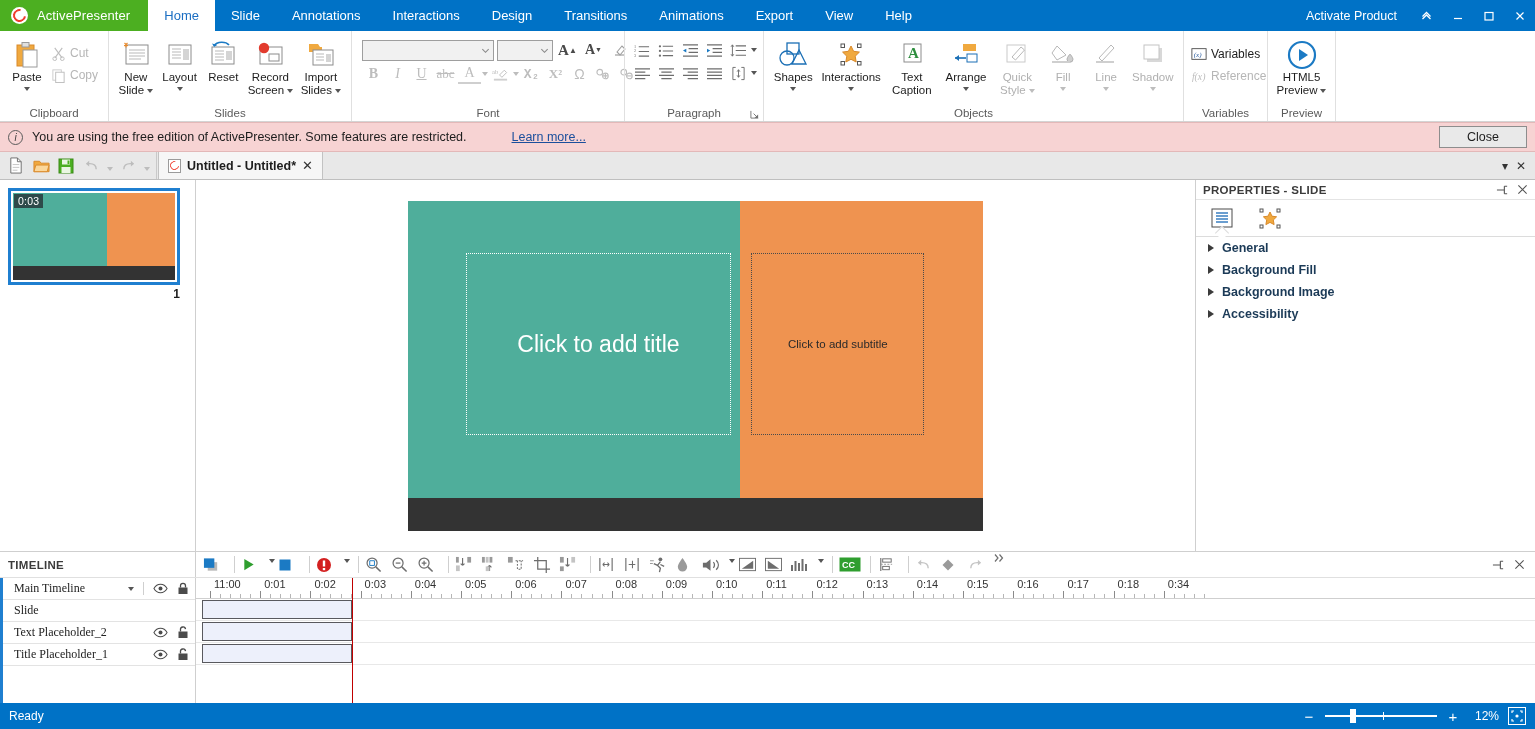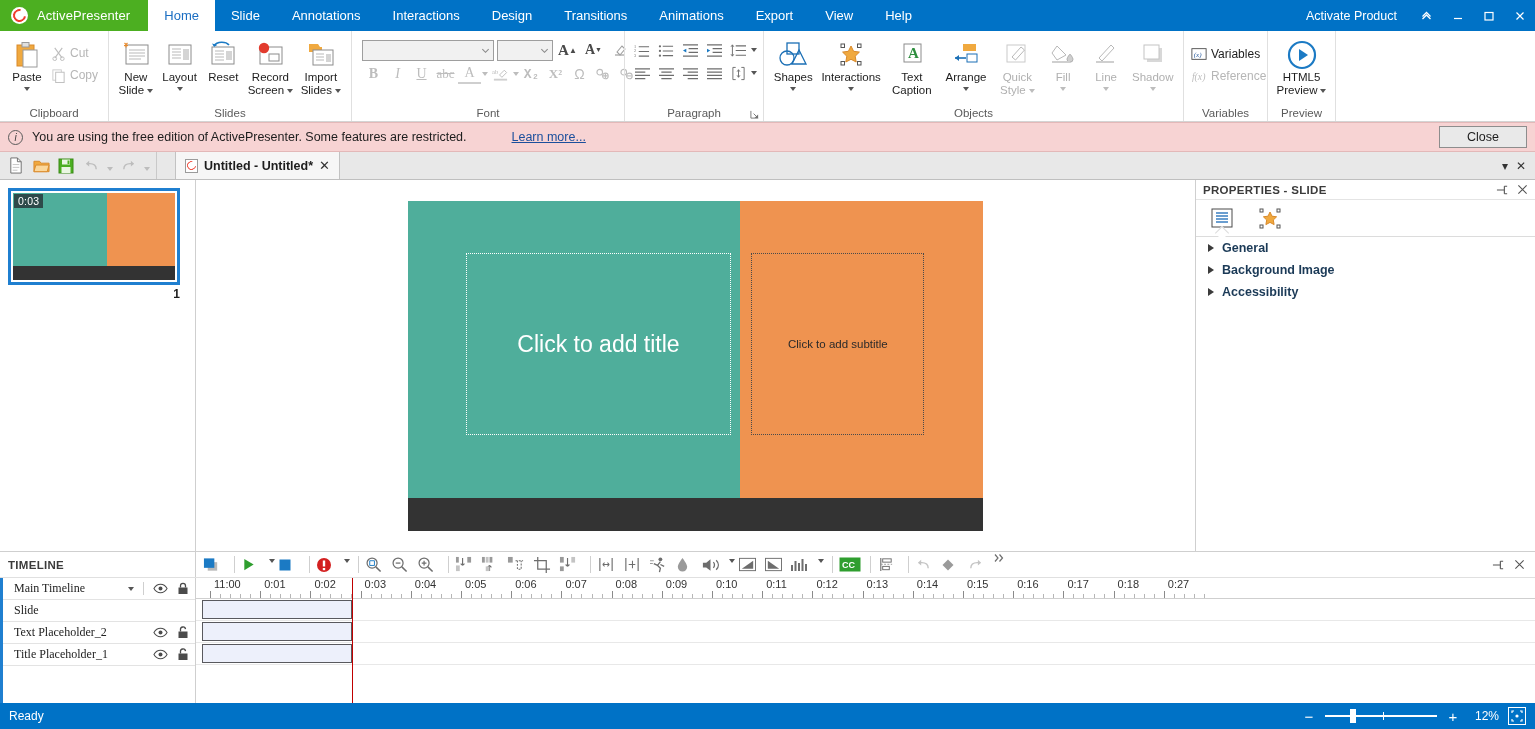--- a/index.html
+++ b/index.html
@@ -108,21 +108,21 @@
   .qat {
     height: 28px; background: #e8e8e8; border-bottom: 1px solid #bfbfbf; display: flex; align-items: stretch;
     flex: none; position: relative;
   }
   .qat-tools { display: flex; align-items: center; padding: 0 4px; gap: 1px; border-right: 1px solid #c9c9c9; }
   .qat-btn { width: 24px; height: 26px; display: flex; align-items: center; justify-content: center; }
   .mini-caret { width: 11px; height: 26px; display: flex; align-items: flex-end; justify-content: center; padding-bottom: 8px; }
   .doctab {
     display: flex; align-items: center; gap: 6px; padding: 0 9px; background: #f6f6f6;
     border-right: 1px solid #c2c2c2; border-left: 1px solid #c2c2c2; font-size: 12.5px; font-weight: bold;
-    margin-left: 18px;
+    margin-left: 1px;
   }
   .doctab-ico {
     width: 13px; height: 14px; border: 1px solid #9b9b9b; background: #fff;
     display: flex; align-items: center; justify-content: center; flex: none;
   }
   .doctab-ico::after { content: ""; width: 7px; height: 7px; border-radius: 50%; border: 1.6px solid #ef3e2f; border-right-color: transparent; transform: rotate(-35deg); }
   .doctab-x { font-size: 13px; color: #333; font-weight: normal; }
   .qat-right { margin-left: auto; display: flex; align-items: center; gap: 8px; padding-right: 9px; color: #333; font-size: 12px; }
 
   
@@ -790,20 +790,24 @@
               <rect x="19" y="1" width="3" height="3" fill="#fff" stroke="#555"></rect>
               <rect x="2" y="17" width="3" height="3" fill="#fff" stroke="#555"></rect>
               <rect x="19" y="17" width="3" height="3" fill="#fff" stroke="#555"></rect>
             </svg>
         </span>
       </div>
       <div>
         <div class="prop-row">
           <span class="prop-arrow"></span>
           <span>General</span>
+        </div>
+        <div class="prop-row">
+          <span class="prop-arrow"></span>
+          <span>Background Fill</span>
         </div>
         <div class="prop-row">
           <span class="prop-arrow"></span>
           <span>Background Image</span>
         </div>
         <div class="prop-row">
           <span class="prop-arrow"></span>
           <span>Accessibility</span>
         </div>
       </div>
@@ -1188,21 +1192,21 @@
             <span class="rline" style="left: 877.44px; height: 4px; background: rgb(182, 182, 182);"></span>
             <span class="rline" style="left: 887.48px; height: 4px; background: rgb(182, 182, 182);"></span>
             <span class="rline" style="left: 897.52px; height: 4px; background: rgb(182, 182, 182);"></span>
             <span class="rline" style="left: 907.56px; height: 4px; background: rgb(182, 182, 182);"></span>
             <span class="rtick" style="left: 921.6px;">0:18</span>
             <span class="rline" style="left: 917.6px; height: 7px; background: rgb(138, 138, 138);"></span>
             <span class="rline" style="left: 927.64px; height: 4px; background: rgb(182, 182, 182);"></span>
             <span class="rline" style="left: 937.68px; height: 4px; background: rgb(182, 182, 182);"></span>
             <span class="rline" style="left: 947.72px; height: 4px; background: rgb(182, 182, 182);"></span>
             <span class="rline" style="left: 957.76px; height: 4px; background: rgb(182, 182, 182);"></span>
-            <span class="rtick" style="left: 971.8px;">0:27</span>
+            <span class="rtick" style="left: 971.8px;">0:34</span>
             <span class="rline" style="left: 967.8px; height: 7px; background: rgb(138, 138, 138);"></span>
             <span class="rline" style="left: 977.84px; height: 4px; background: rgb(182, 182, 182);"></span>
             <span class="rline" style="left: 987.88px; height: 4px; background: rgb(182, 182, 182);"></span>
             <span class="rline" style="left: 997.92px; height: 4px; background: rgb(182, 182, 182);"></span>
             <span class="rline" style="left: 1007.96px; height: 4px; background: rgb(182, 182, 182);"></span>
           </div>
         <div class="rows-area" id="tl-rows">
           <div class="trow">
               <span class="bar" style="width:150px"></span>
             </div>

